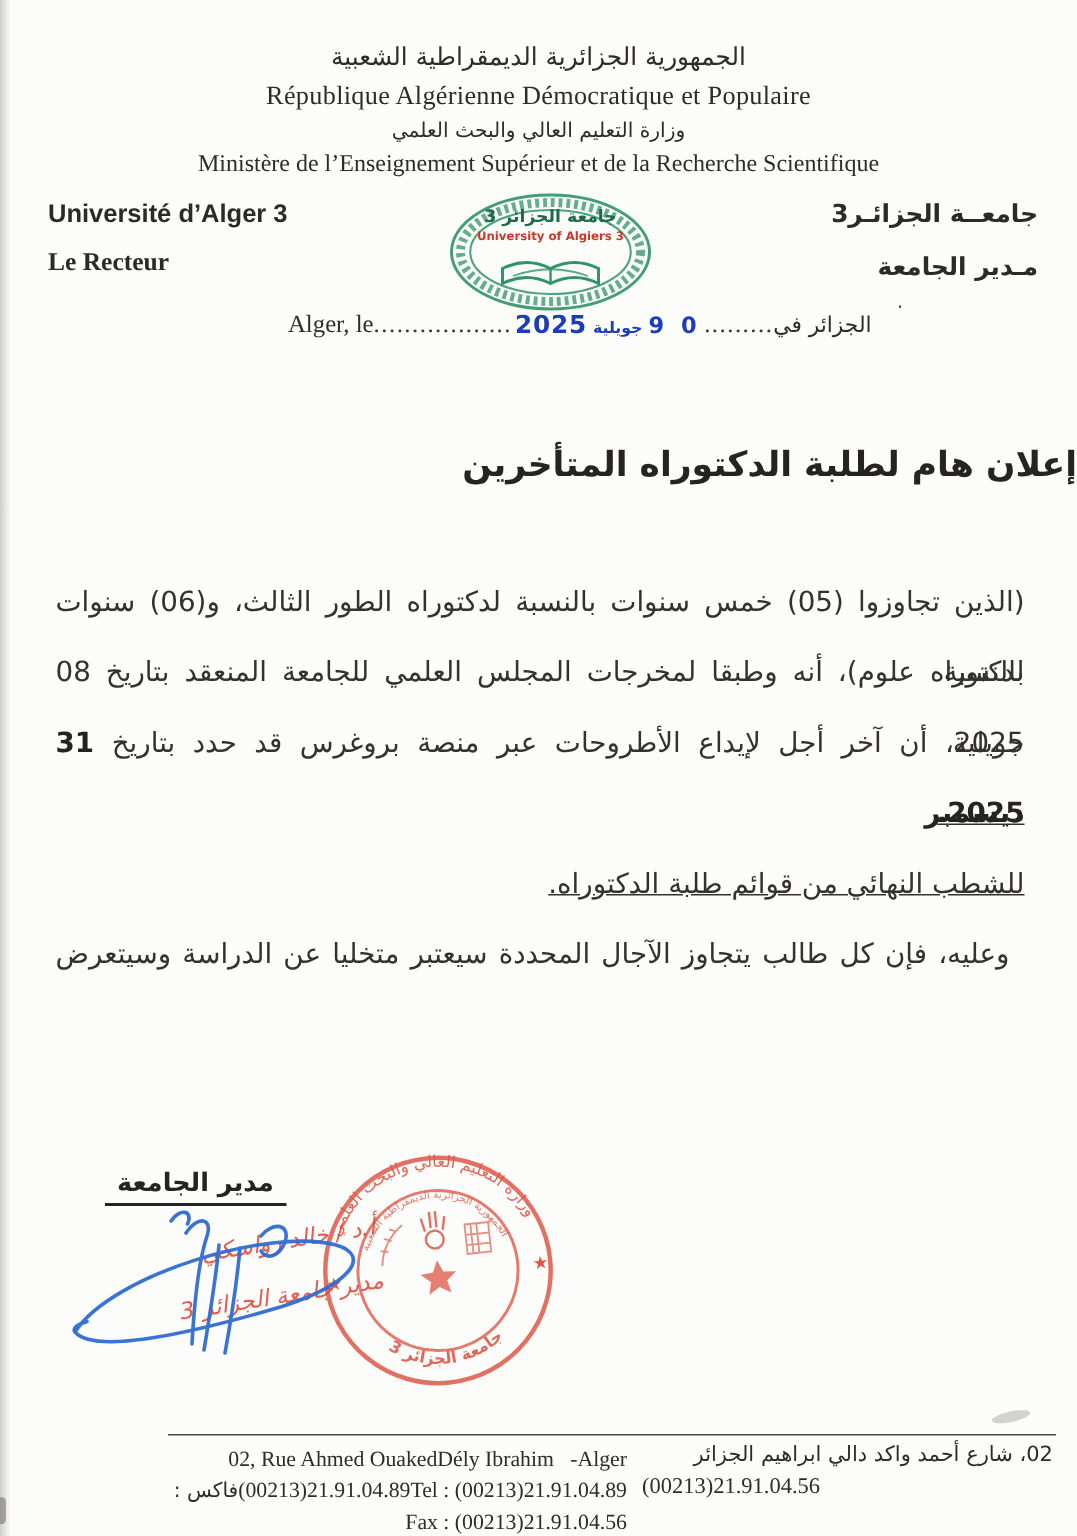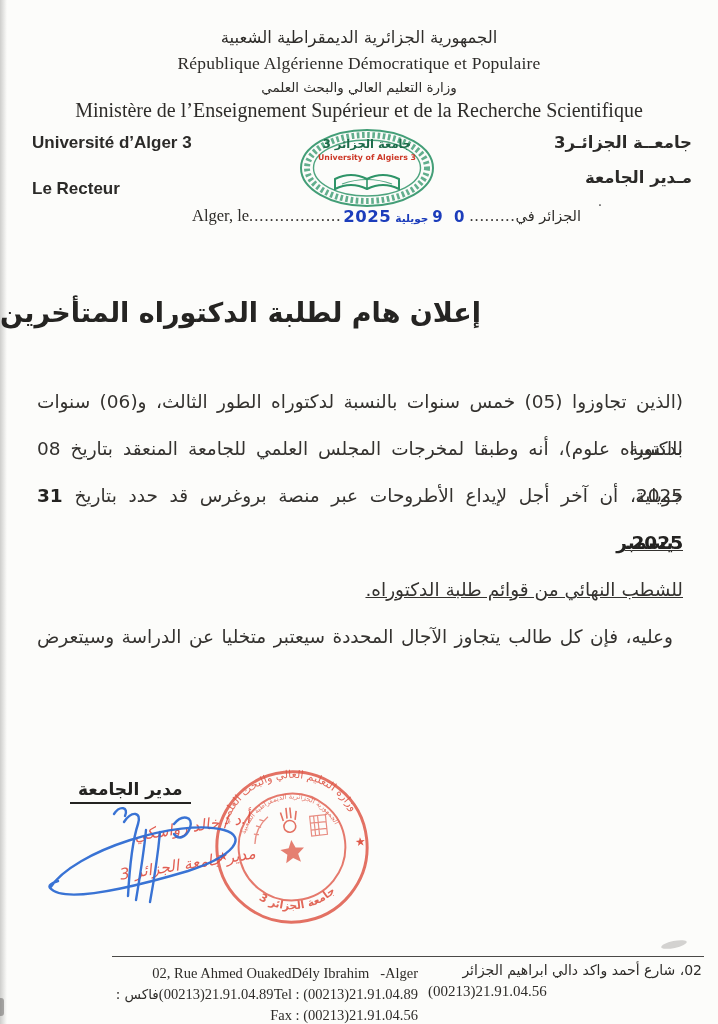--- a/index.html
+++ b/index.html
@@ -13,40 +13,40 @@
     background:linear-gradient(to right,rgba(120,120,118,.35),rgba(120,120,118,0));}
   .mark-corner{position:absolute;left:0;top:998px;width:4px;height:18px;background:#6f6e6c;opacity:.55;border-radius:0 3px 3px 0;}
   .mark-smudge{position:absolute;left:661px;top:941px;width:26px;height:7px;background:#a9a8a5;opacity:.5;border-radius:50%;transform:rotate(-12deg);}
   
   .hdr-center{position:absolute;top:26px;left:0;width:718px;text-align:center;}
   .hl{white-space:nowrap;}
   .hl.ar{font-family:"DejaVu Sans",sans-serif;}
   .hl1{font-size:16.5px;line-height:24px;}
   .hl2{font-size:17.5px;line-height:26px;letter-spacing:.2px;}
   .hl3{font-size:13.5px;line-height:22px;}
-  .hl4{font-size:20px;line-height:24px;}
+  .hl4{font-size:16px;line-height:24px;}
   
   .hdr-left{position:absolute;left:32px;top:133px;font-family:"Liberation Sans","DejaVu Sans",sans-serif;font-weight:bold;font-size:17px;color:#2b2a28;}
-  .hdr-left .rector{margin-top:26px;}
+  .hdr-left .rector{margin-top:12px;font-family:Liberation Serif, serif;}
   .hdr-right{position:absolute;right:26px;top:133px;text-align:right;font-family:"DejaVu Sans",sans-serif;font-weight:bold;font-size:16.5px;color:#2b2a28;}
   .hdr-right .rector-ar{margin-top:16px;}
   .hdr-right .dot{font-weight:normal;text-align:center;margin-top:6px;padding-right:46px;font-size:14px;color:#555;}
   .logo-wrap{position:absolute;left:297px;top:127px;width:140px;height:82px;}
   
   .date-line{position:absolute;left:192px;top:206px;display:flex;align-items:baseline;font-size:16.5px;white-space:nowrap;}
   .date-line .dots{letter-spacing:1px;color:#3a3835;}
   .date-line .ar{font-family:"DejaVu Sans",sans-serif;font-size:14.5px;margin-right:2px;}
   .blue-stamp{display:inline-flex;direction:rtl;align-items:baseline;gap:4px;color:#1c3dbb;
     font-family:"DejaVu Sans",sans-serif;font-weight:bold;margin:0 2px;transform:translateY(1px);}
   .blue-stamp .day{font-size:15px;letter-spacing:3px;}
   .blue-stamp .month{font-size:10.5px;}
   .blue-stamp .year{font-size:16.5px;letter-spacing:.5px;}
   
-  .doc-title{position:absolute;top:297px;left:0;width:718px;text-align:left;
-    font-family:"DejaVu Sans",sans-serif;font-weight:bold;font-size:27px;color:#252422;}
+  .doc-title{position:absolute;top:297px;left:0;width:718px;text-align:right;
+    font-family:"DejaVu Sans",sans-serif;font-weight:bold;font-size:23px;color:#252422;}
   
   .body-text{position:absolute;left:37px;top:378px;width:646px;
     font-family:"DejaVu Sans",sans-serif;font-size:18.5px;color:#34322f;}
   .bline{height:47px;line-height:47px;white-space:nowrap;}
   .bline.justify{white-space:normal;text-align:justify;text-align-last:justify;}
   .bline.right{text-align:right;text-decoration:underline;}
   .bline .b{font-weight:bold;color:#242321;}
   .bline.ind1{padding-right:26px;}
   .bline.ind2{padding-right:10px;}
   

